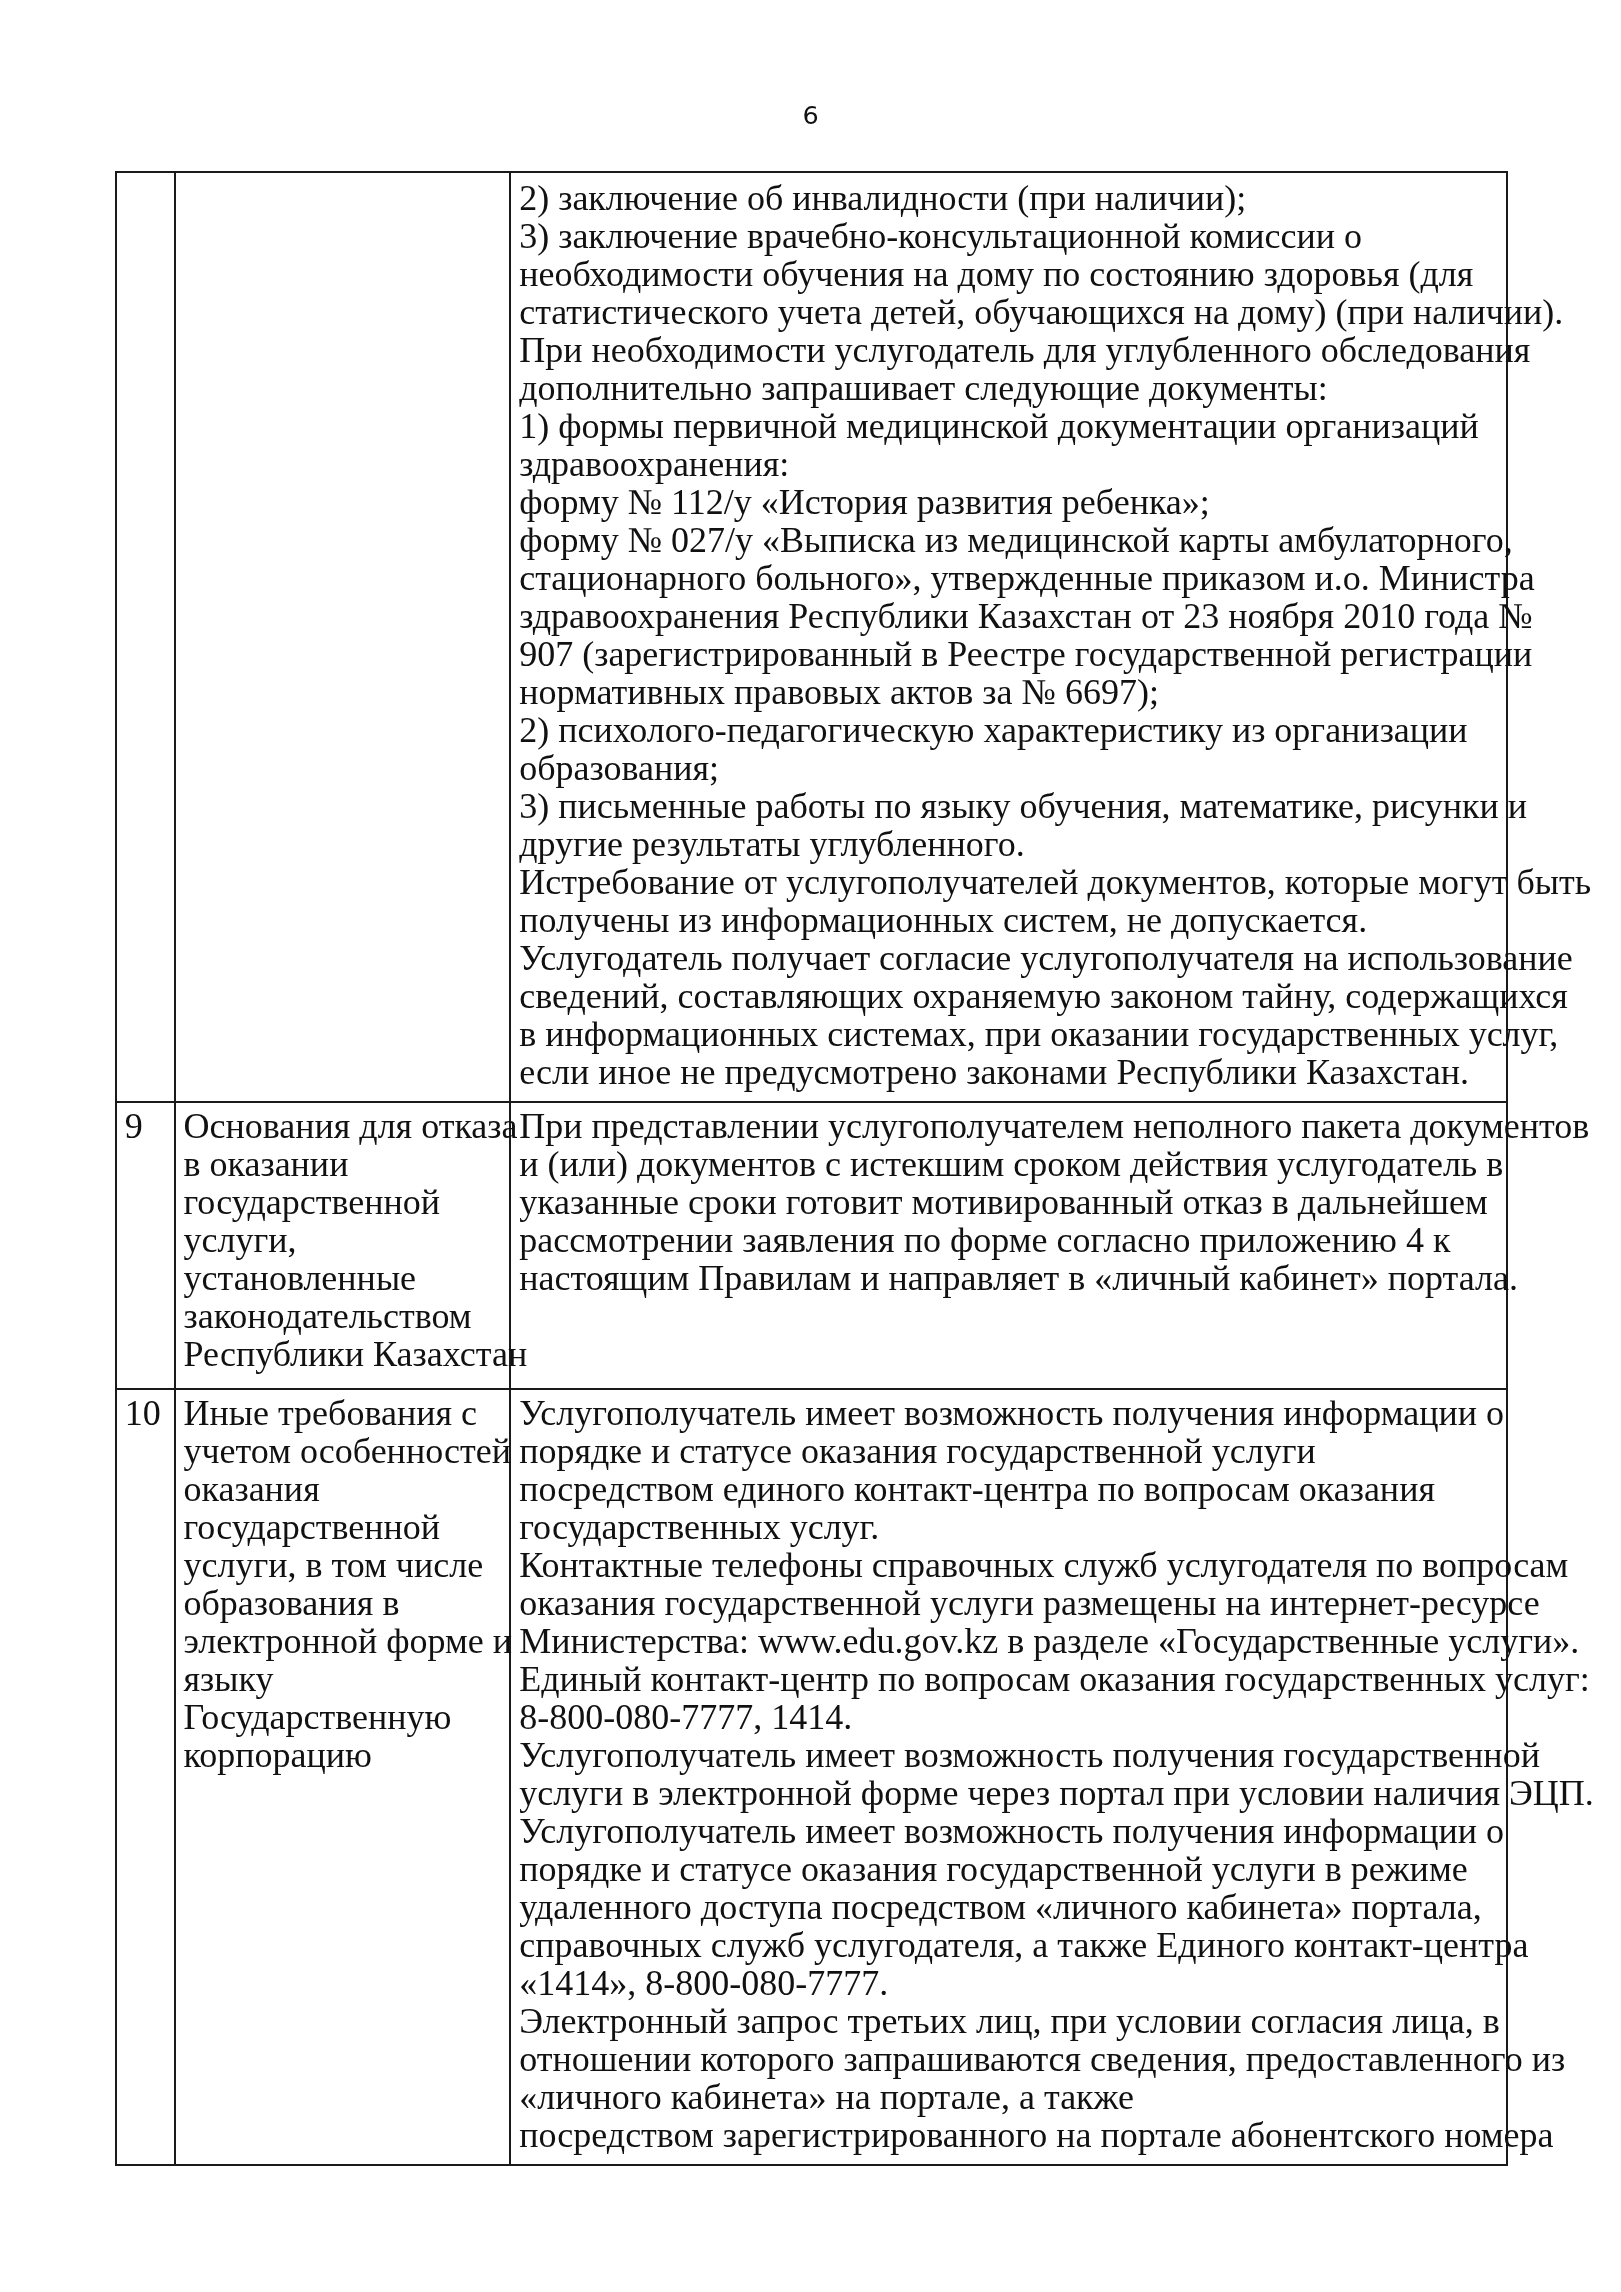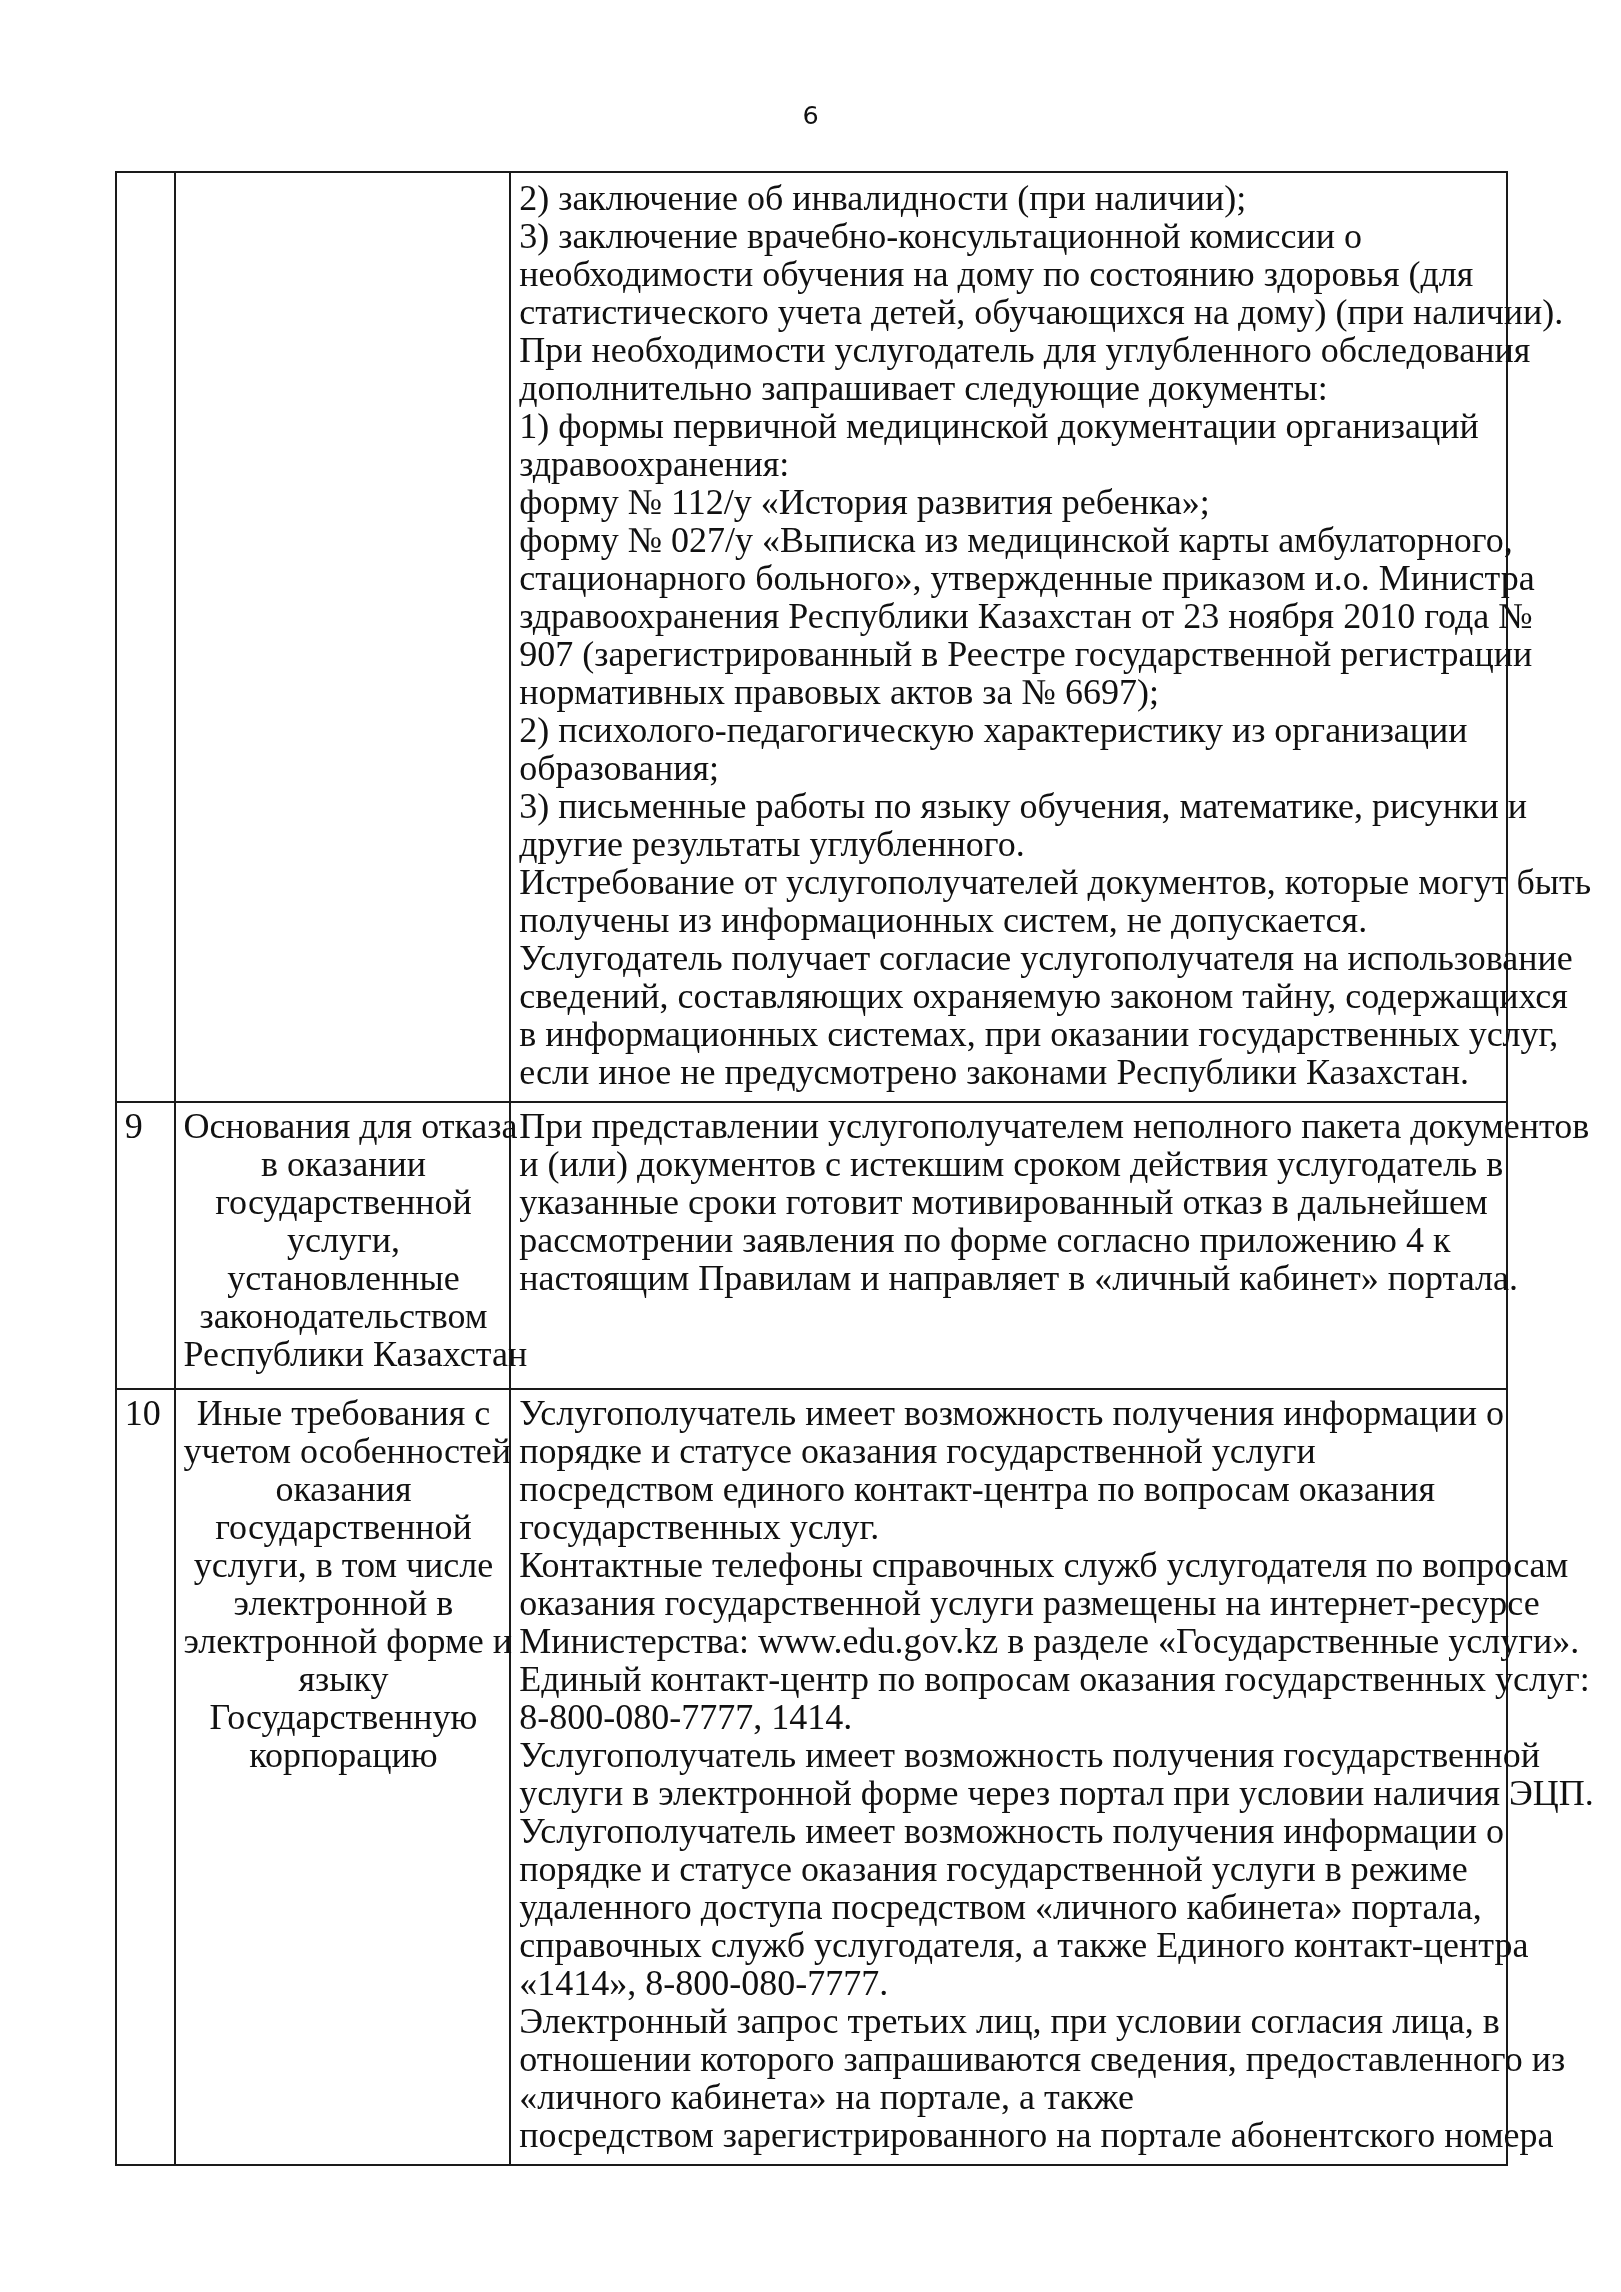--- a/index.html
+++ b/index.html
@@ -36,21 +36,21 @@
   }
   table.doc-table td {
     border: 2.5px solid #1a1a1a;
     vertical-align: top;
     font-size: 36px;
     line-height: 38px;
     padding: 3.9px 5.9px 9.8px 7.8px;
     word-wrap: break-word;
   }
   td.col-num { width: 43px; padding-left: 7.8px; padding-right: 2px; }
-  td.col-name { width: 320px; text-align: center; }
+  td.col-name { width: 320px; }
   td.col-desc { width: auto; padding-right: 3.9px; }
   .line {
     display: block;
     white-space: nowrap;
   }
   .row-cont td { height: 912px; }
   .row-9 td { height: 272px; }
   .row-10 td { height: 755px; }
   .row-cont td.col-desc { padding-top: 5.9px; }
 </style>
@@ -111,21 +111,21 @@
         </td>
     </tr>
     <tr class="row-10">
       <td class="col-num">10</td>
       <td class="col-name">
           <span class="line">Иные требования с</span>
           <span class="line">учетом особенностей</span>
           <span class="line">оказания</span>
           <span class="line">государственной</span>
           <span class="line">услуги, в том числе</span>
-          <span class="line">электронной в</span>
+          <span class="line">образования в</span>
           <span class="line">электронной форме и</span>
           <span class="line">языку</span>
           <span class="line">Государственную</span>
           <span class="line">корпорацию</span>
         </td>
       <td class="col-desc">
           <span class="line">Услугополучатель имеет возможность получения информации о</span>
           <span class="line">порядке и статусе оказания государственной услуги</span>
           <span class="line">посредством единого контакт-центра по вопросам оказания</span>
           <span class="line">государственных услуг.</span>

